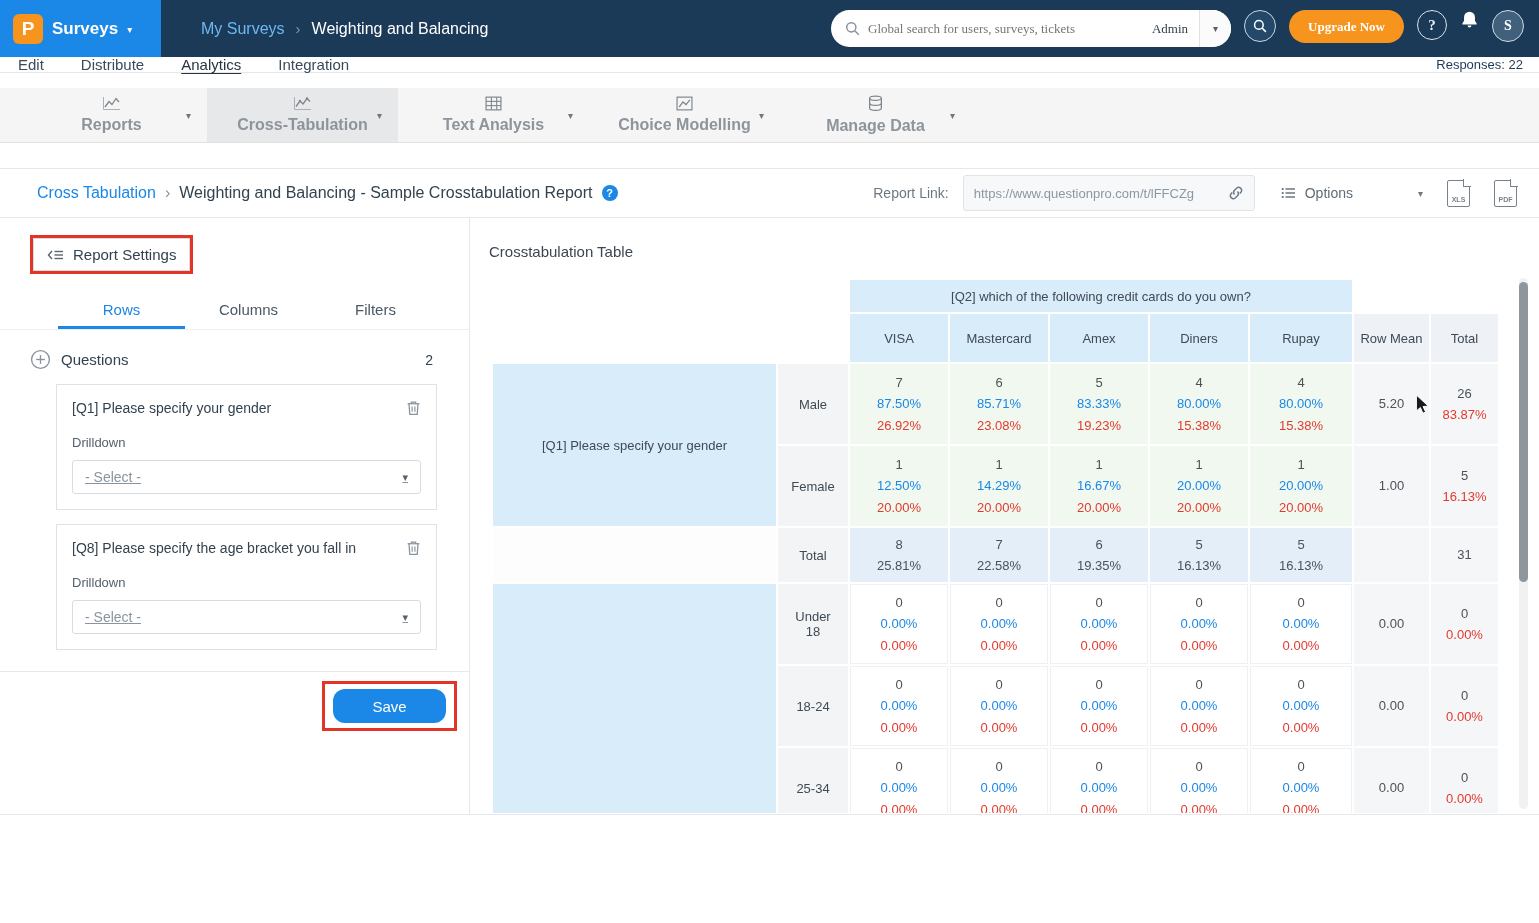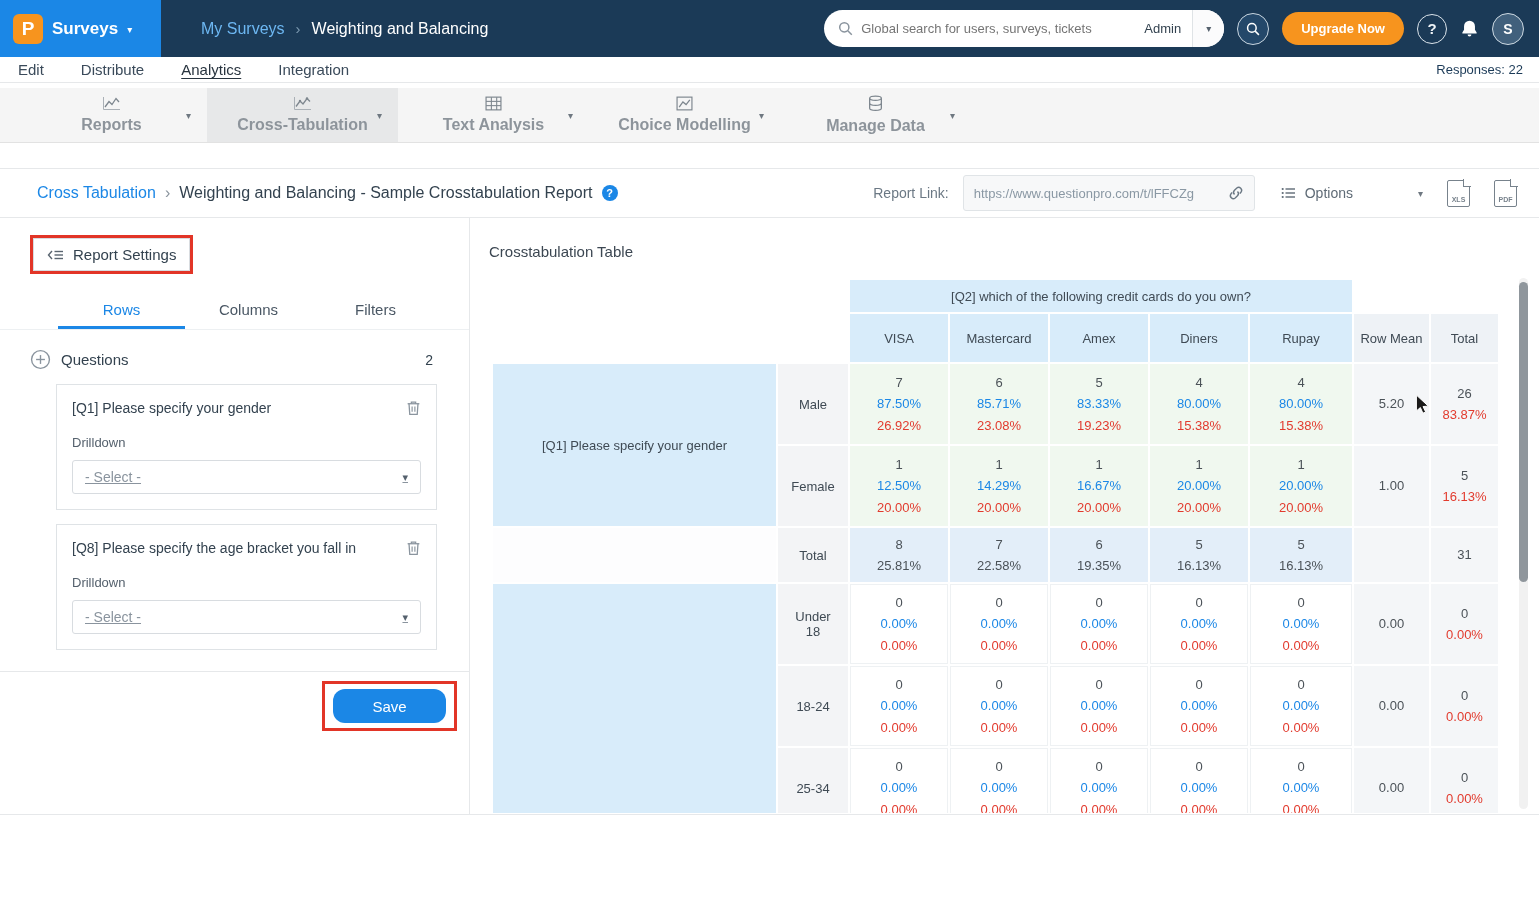--- a/index.html
+++ b/index.html
@@ -10,34 +10,34 @@
 
 .topbar{position:absolute;top:0;left:0;right:0;height:57px;background:#1b3a57;display:flex;align-items:center;}
 .logo-block{width:161px;height:100%;background:#1b87e6;display:flex;align-items:center;gap:9px;padding:0 13px;cursor:pointer;}
 .logo-sq{width:30px;height:30px;border-radius:6px;background:#f7941e;color:#fff;font-weight:bold;font-size:19px;display:flex;align-items:center;justify-content:center;}
 .product{color:#fff;font-size:17px;font-weight:bold;}
 .w-caret{font-size:10px;color:#fff;margin-top:2px;}
 .crumbs{margin-left:40px;display:flex;align-items:center;gap:11px;font-size:16px;}
 .crumb-parent{color:#6db7f2;}
 .crumb-sep{color:#7d9ab1;font-size:15px;}
 .crumb-current{color:#fff;}
-.top-right{margin-left:auto;display:flex;align-items:center;gap:13px;padding-right:15px;}
+.top-right{margin-left:auto;display:flex;align-items:flex-start;gap:13px;padding-right:15px;font-family:Liberation Serif, serif;}
 .search-pill{display:flex;align-items:center;height:37px;width:400px;background:#fff;border-radius:19px;overflow:hidden;}
 .mag{color:#8a949e;margin:0 8px 0 14px;display:flex;}
 .search-input{border:0;outline:0;flex:1;font-size:13px;color:#5a6570;background:transparent;font-family:inherit;min-width:0;}
 .scope{font-size:13px;color:#33424f;padding:0 11px;}
 .scope-caret{height:100%;display:flex;align-items:center;padding:0 13px;border-left:1px solid #dfe3e6;color:#55616d;font-size:10px;background:#fbfbfc;}
 .circle-btn{width:32px;height:32px;border-radius:50%;background:#24486a;border:1px solid #c9d6e0;color:#fff;display:flex;align-items:center;justify-content:center;}
 .upgrade{height:33px;border-radius:17px;background:#f7941e;color:#fff;font-size:13px;font-weight:bold;display:flex;align-items:center;padding:0 19px;white-space:nowrap;}
 .help{width:30px;height:30px;border-radius:50%;border:1.5px solid #dbe4eb;color:#eef3f7;font-size:15px;font-weight:bold;display:flex;align-items:center;justify-content:center;}
 .bell{color:#fff;display:flex;}
 .avatar{width:32px;height:32px;border-radius:50%;background:#41607c;border:1.5px solid #cdd9e2;color:#fff;font-size:14px;font-weight:bold;display:flex;align-items:center;justify-content:center;}
 
 
-.nav{position:absolute;top:57px;left:0;right:0;height:26px;background:#fff;border-bottom:1px solid #e6e8ea;display:flex;align-items:center;padding-left:18px;gap:37px;font-size:15px;color:#3a4a5a;}
+.nav{position:absolute;top:57px;left:0;right:0;height:16px;background:#fff;border-bottom:1px solid #e6e8ea;display:flex;align-items:center;padding-left:18px;gap:37px;font-size:15px;color:#3a4a5a;}
 .nav-item{cursor:pointer;}
 .nav-item.active{text-decoration:underline;text-underline-offset:3px;color:#28343f;}
 .responses{margin-left:auto;padding-right:16px;font-size:13px;color:#1b3a57;}
 
 
 .toolbar{position:absolute;top:88px;left:0;right:0;height:55px;background:#f5f5f5;border-bottom:1px solid #e2e2e2;display:flex;padding-left:16px;}
 .tool{position:relative;width:191px;display:flex;flex-direction:column;align-items:center;justify-content:center;gap:5px;cursor:pointer;}
 .tool.active{background:#e7e8e9;}
 .t-label{font-size:16px;color:#8d949b;font-weight:bold;}
 .t-caret{position:absolute;right:16px;top:50%;transform:translateY(-50%);font-size:10px;color:#6f7881;}

